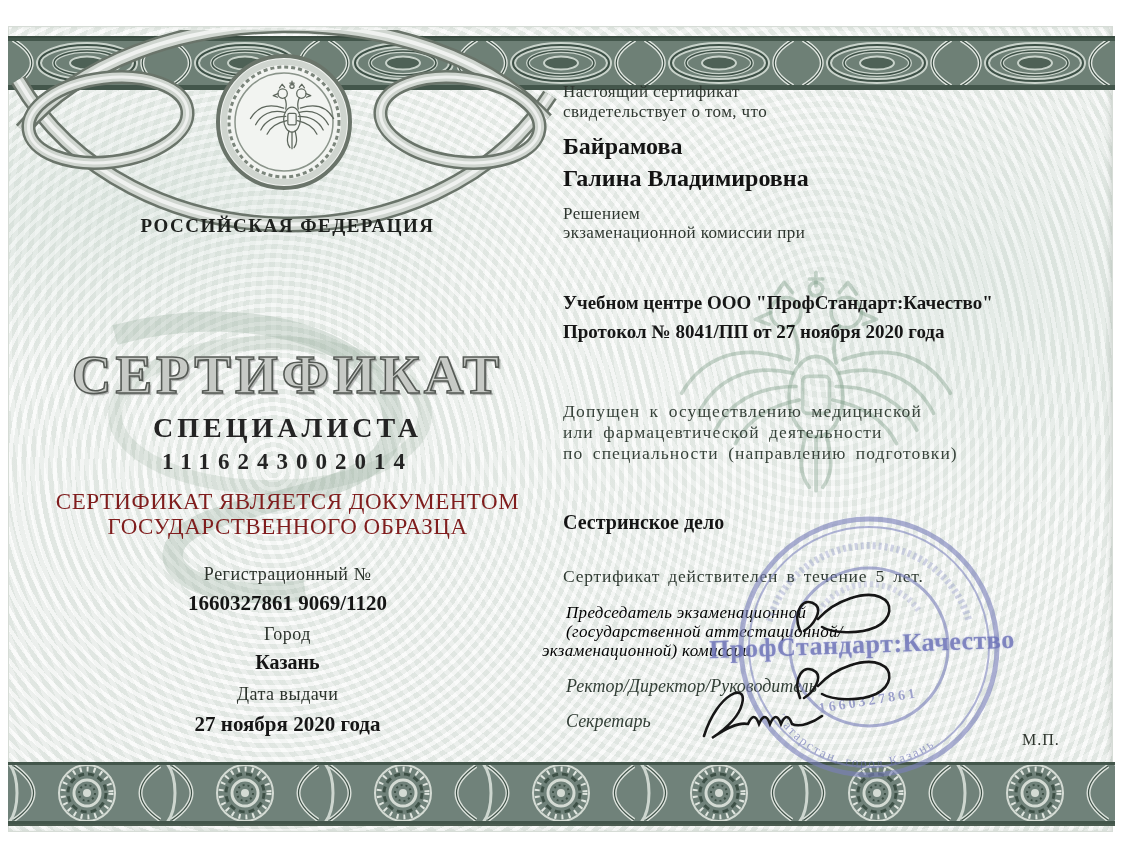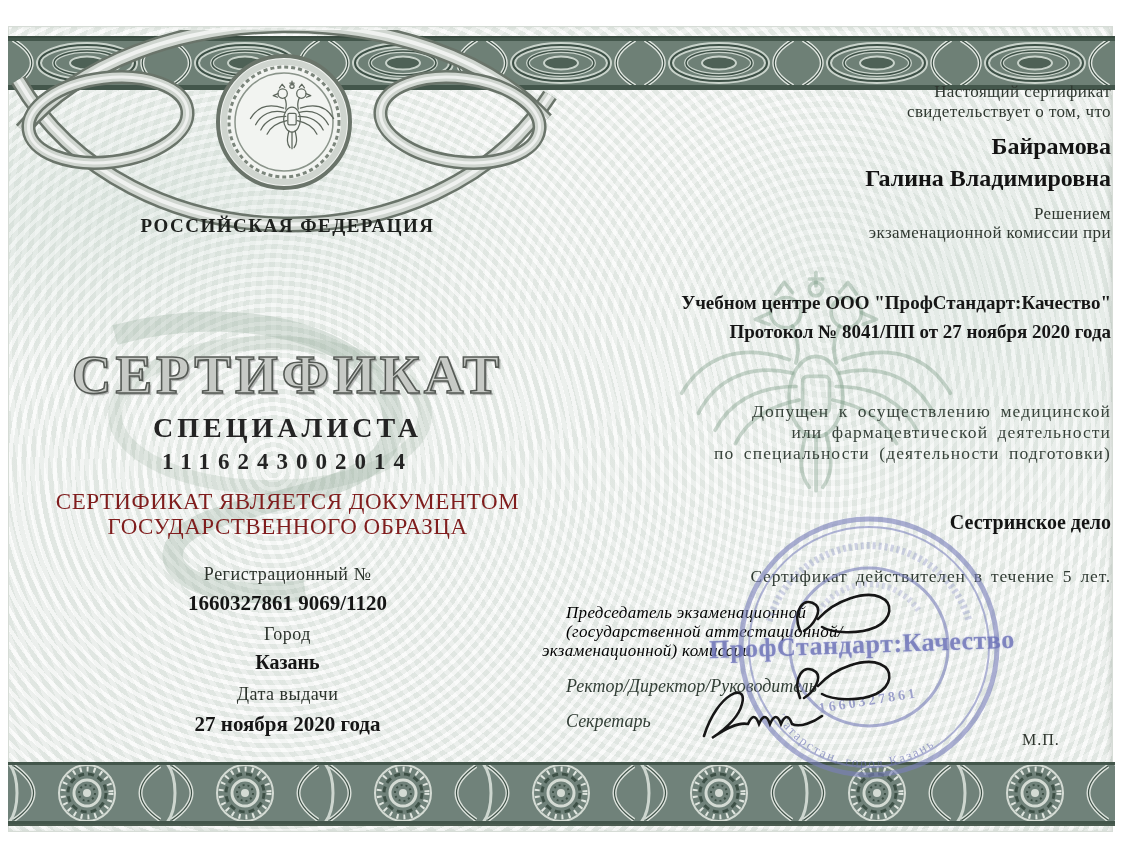--- a/index.html
+++ b/index.html
@@ -17,21 +17,21 @@
       repeating-radial-gradient(circle at 74% 38%, rgba(255,255,255,0.45) 0 5px, rgba(206,217,210,0.18) 5px 11px),
       linear-gradient(180deg,#eef1ee,#ebeeeb);
     box-shadow:inset 0 0 0 1px #d6dcd6, inset -3px 0 4px rgba(120,130,120,0.25);
   }
   .band{position:absolute;left:8px;width:1107px;z-index:2;}
   .band svg{display:block;width:100%;height:100%;}
   .band-top{top:36px;height:52px;border-top:2px solid #3a4c41;}
   .band-bottom{top:762px;height:62px;border-bottom:2px solid #4a5c50;}
   .abs{position:absolute;}
   .lcol{left:0;width:545px;text-align:center;z-index:4;margin-left:15px;}
-  .rcol{left:563px;width:548px;text-align:right;z-index:4;}
+  .rcol{left:563px;width:548px;text-align:left;z-index:4;}
   .t-country{font-size:19px;font-weight:bold;letter-spacing:1.5px;color:#1d201d;}
   .t-title{
     font-size:55px;font-weight:bold;letter-spacing:4px;line-height:1;
     color:#c7cac6;-webkit-text-stroke:1.6px #555a55;
     text-shadow:2px 2px 1px rgba(45,45,45,0.35), -1px -1px 0 #ffffff;
   }
   .t-sub{font-size:28px;font-weight:bold;letter-spacing:4px;color:#242424;}
   .t-num{font-size:23px;font-weight:bold;letter-spacing:8px;color:#242424;}
   .t-state{font-size:23px;letter-spacing:0.5px;color:#7f1d1d;}
   .t-lbl{font-size:18px;color:#2c332c;letter-spacing:0.5px;}
@@ -210,21 +210,21 @@
   <div class="abs rcol t-small" style="top:82px;">Настоящий сертификат</div>
   <div class="abs rcol t-small" style="top:102px;">свидетельствует о том, что</div>
   <div class="abs rcol t-name" style="top:133px;">Байрамова</div>
   <div class="abs rcol t-name" style="top:165px;">Галина Владимировна</div>
   <div class="abs rcol t-small" style="top:204px;">Решением</div>
   <div class="abs rcol t-small" style="top:223px;">экзаменационной комиссии при</div>
   <div class="abs rcol t-center" style="top:292px;">Учебном центре ООО "ПрофСтандарт:Качество"</div>
   <div class="abs rcol t-center" style="top:321px;">Протокол № 8041/ПП от 27 ноября 2020 года</div>
   <div class="abs rcol t-adm" style="top:401px;">Допущен к осуществлению медицинской</div>
   <div class="abs rcol t-adm" style="top:422px;">или фармацевтической деятельности</div>
-  <div class="abs rcol t-adm" style="top:443px;">по специальности (деятельности подготовки)</div>
+  <div class="abs rcol t-adm" style="top:443px;">по специальности (направлению подготовки)</div>
   <div class="abs rcol t-spec" style="top:511px;">Сестринское дело</div>
   <div class="abs rcol t-valid" style="top:566px;">Сертификат действителен в течение 5 лет.</div>
 
   <div class="abs t-ital" style="left:566px;top:603px;">Председатель экзаменационной</div>
   <div class="abs t-ital" style="left:566px;top:622px;">(государственной аттестационной/</div>
   <div class="abs t-ital" style="left:542px;top:641px;">экзаменационной) комиссии</div>
   <div class="abs t-ital-lg" style="left:566px;top:676px;">Ректор/Директор/Руководитель</div>
   <div class="abs t-ital-lg" style="left:566px;top:711px;">Секретарь</div>
   <div class="abs t-mp" style="left:1022px;top:731px;">М.П.</div>
 

